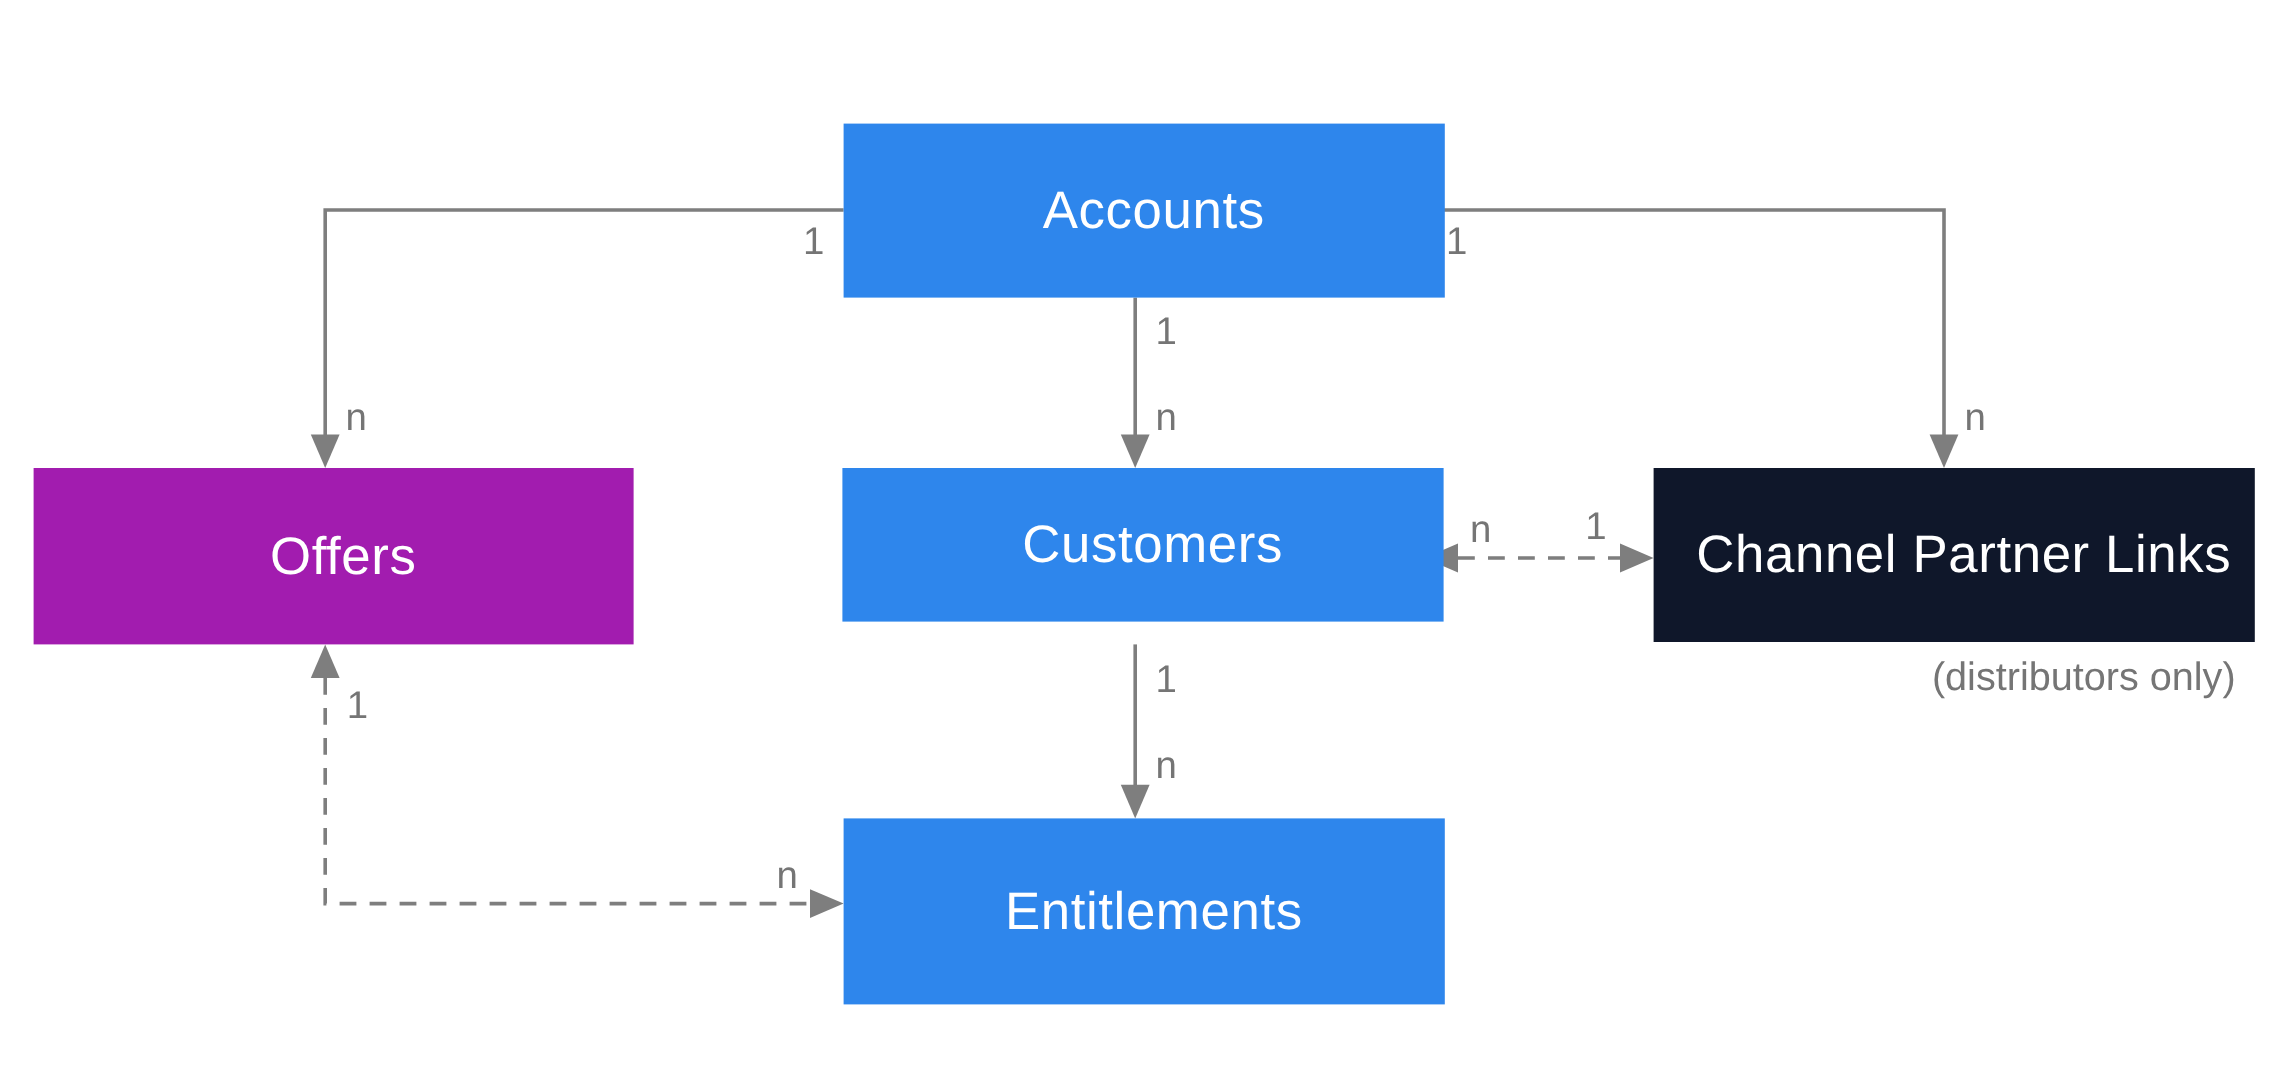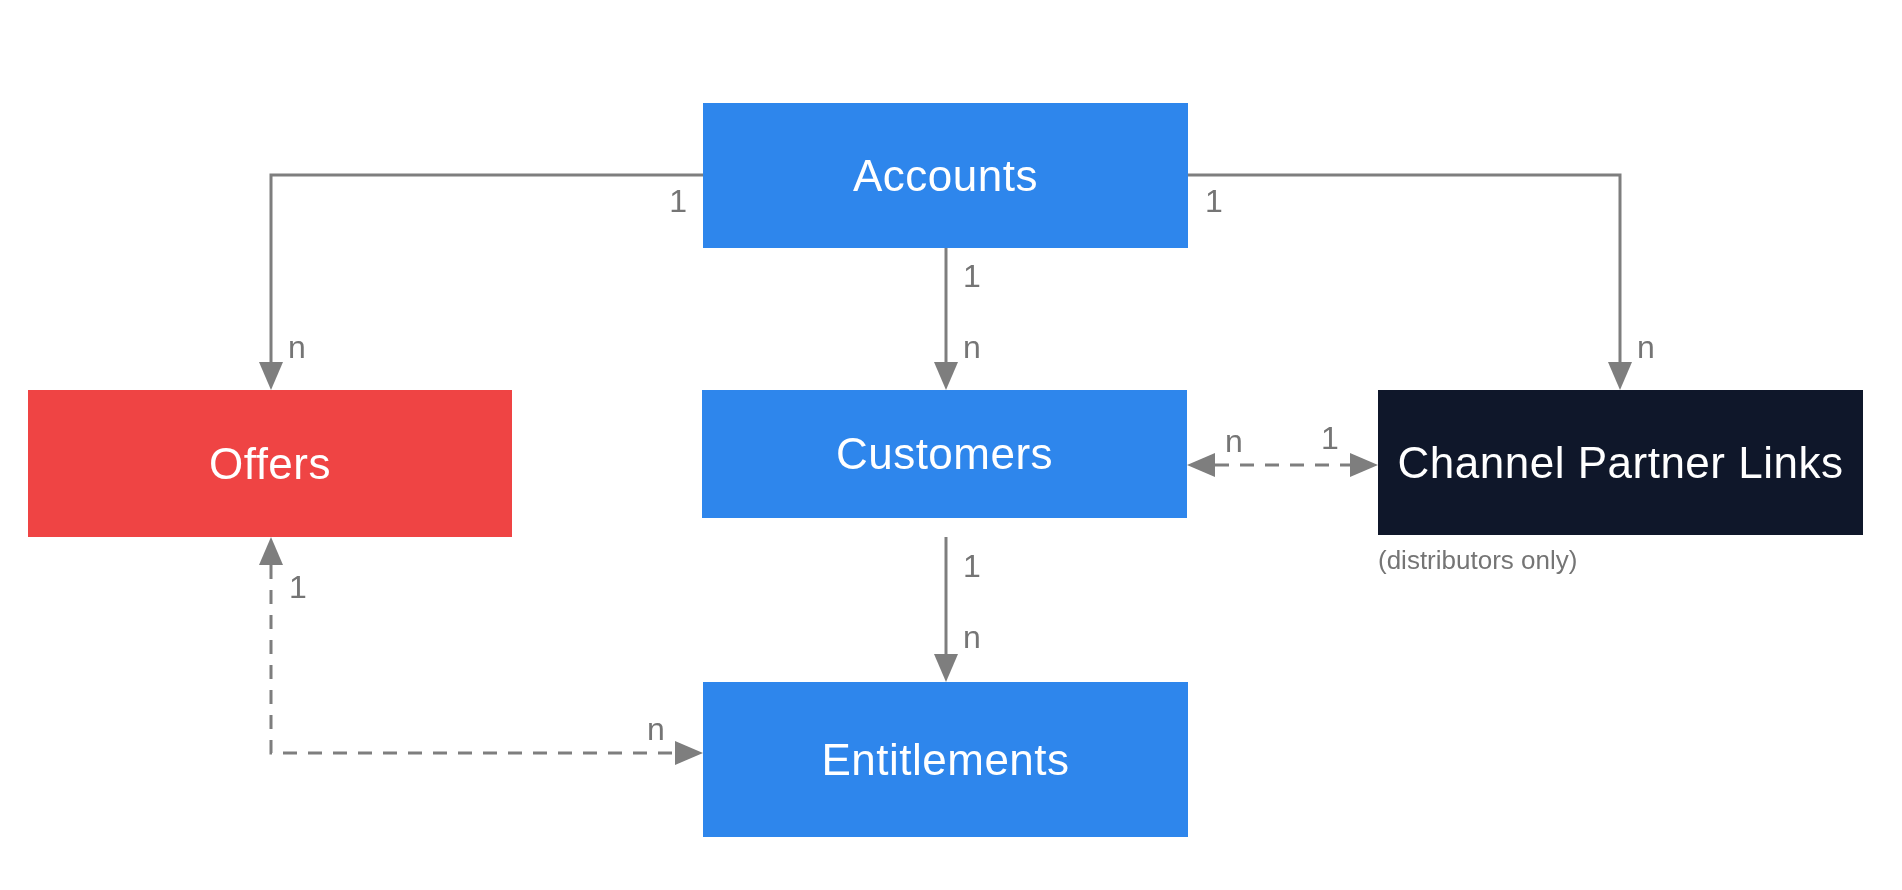--- a/index.html
+++ b/index.html
@@ -42,39 +42,40 @@
   .node {
     position: absolute;
     width: 485px;
     height: 145px;
     display: flex;
     align-items: center;
     justify-content: center;
     color: #ffffff;
     font-size: 44px;
     letter-spacing: 0.5px;
+    padding-left: 16px;
   }
   .node-blue   { background: #2E86EC; }
-  .node-green  { background: #ef4444; }
+  .node-green  { background: #a21caf; }
   .node-yellow { background: #0f172a; }
 
   .node-accounts     { left: 703px;  top: 103px; }
   .node-offers       { left: 28px;   top: 390px; width: 484px; height: 147px; }
   .node-customers    { left: 702px;  top: 390px; height: 128px; }
   .node-cpl          { left: 1378px; top: 390px; }
   .node-entitlements { left: 703px;  top: 682px; height: 155px; }
 
   .node-note {
     position: absolute;
     left: 1378px;
     top: 545px;
     width: 485px;
-    text-align: left;
+    text-align: right;
     color: #757575;
-    font-size: 26px;
+    font-size: 33px;
   }
 </style>
 </head>
 <body>
 
 <div class="canvas">
 
   <svg class="edges-layer" width="1902" height="890" viewBox="0 0 1902 890" xmlns="http://www.w3.org/2000/svg">
 
     <path class="edge-line" d="M703,175 H271 V364"></path>

